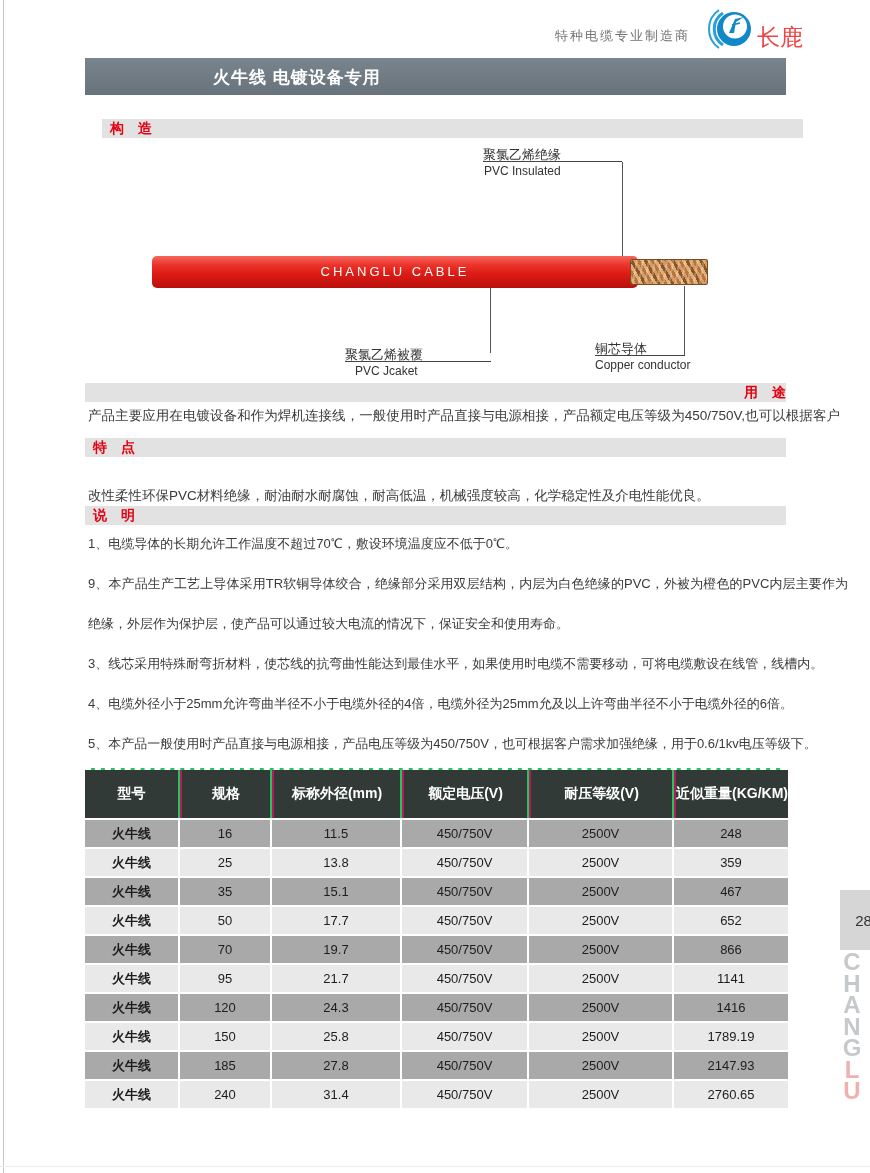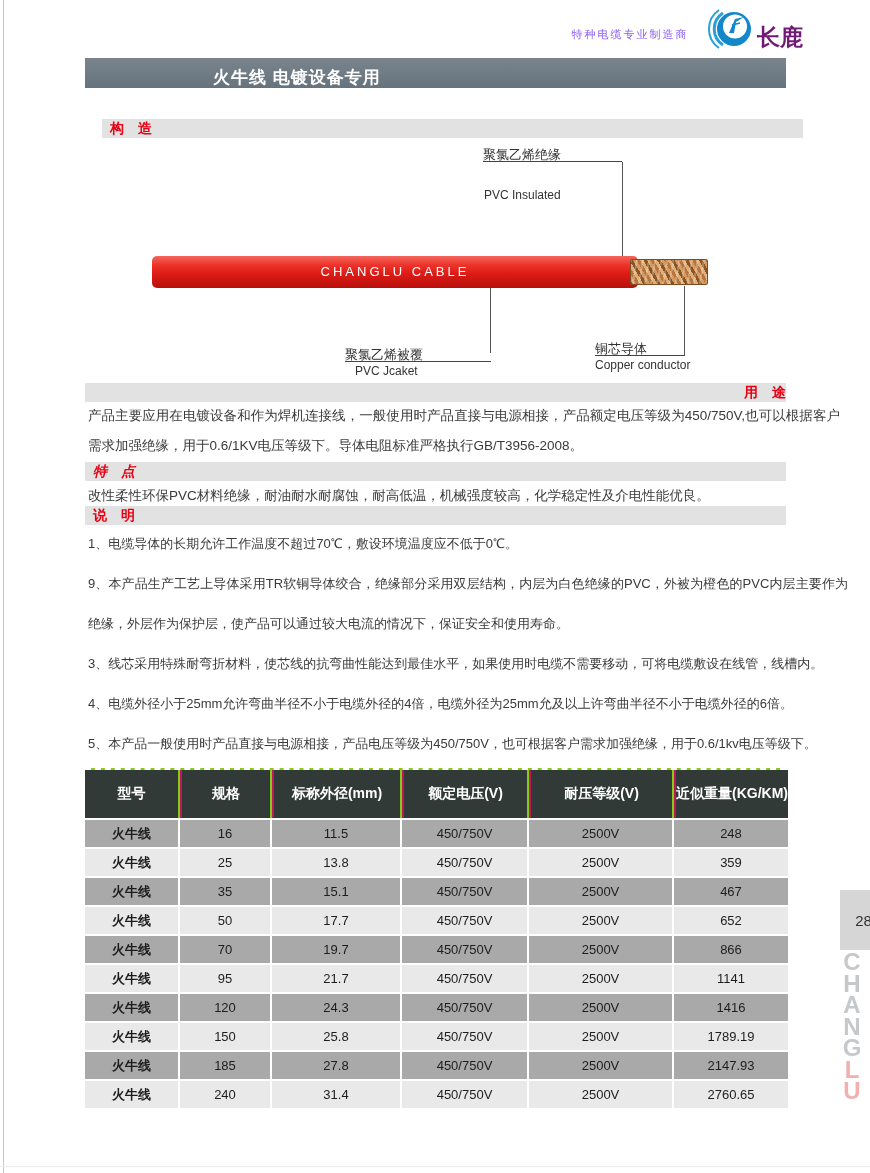--- a/index.html
+++ b/index.html
@@ -6,36 +6,36 @@
   body{
     width:870px;height:1173px;position:relative;background:#ffffff;
     font-family:"Liberation Sans", sans-serif;color:#333;overflow:hidden;
   }
   .abs{position:absolute;}
   
   .left-edge{left:3px;top:0;width:1px;height:1173px;background:#c9c9c9;}
   .bottom-edge{left:0;top:1166px;width:870px;height:1px;background:#ececec;}
 
   
-  .tagline{left:555px;top:27px;width:150px;text-align:center;font-size:11px;color:#8b5cf6;letter-spacing:2px;}
+  .tagline{left:555px;top:27px;width:150px;text-align:left;font-size:13px;color:#737373;letter-spacing:2px;}
   .logo{left:706px;top:5px;width:48px;height:48px;}
-  .brand{left:757px;top:22px;font-size:23px;font-weight:bold;color:#701a75;}
-
-  
-  .title-bar{left:85px;top:58px;width:701px;height:30px;
+  .brand{left:757px;top:22px;font-size:23px;font-weight:normal;color:#ef4444;}
+
+  
+  .title-bar{left:85px;top:58px;width:701px;height:37px;
     background:linear-gradient(180deg,#79848d 0%,#67737c 100%);}
   .title-bar span{display:block;padding-left:128px;line-height:39px;color:#fff;
     font-size:17px;font-weight:bold;letter-spacing:1px;}
 
   
   .sec-bar{left:85px;width:701px;height:19px;background:#e2e2e2;}
   .sec-bar span{display:block;padding-left:8px;line-height:19px;font-size:14px;
     font-weight:bold;color:#e60012;word-spacing:10px;}
   .bar-structure{top:119px;margin-left:17px;} .bar-usage{top:383px;text-align:right;}
-  .bar-features{top:462px;font-style:italic;} .bar-notes{top:506px;}
+  .bar-features{top:438px;} .bar-notes{top:506px;}
 
   
   .usage-text{left:88px;top:401px;width:752px;font-size:13.5px;line-height:30px;color:#3a3a3a;text-align:justify;}
   .features-text{left:88px;top:486px;width:752px;font-size:13.5px;line-height:20px;color:#3a3a3a;}
   .notes-list{left:88px;top:524px;width:760px;}
   .note-item{font-size:13px;line-height:40px;color:#3a3a3a;text-align:justify;}
 
   
   .lbl-cn{font-size:13px;color:#333;}
   .lbl-en{font-size:12px;color:#333;}
@@ -47,21 +47,21 @@
   .cable span{line-height:32px;color:#fff;font-size:13px;letter-spacing:3px;}
   .copper{left:630px;top:259px;width:78px;height:26px;border-radius:2px;
     background:
       repeating-linear-gradient(100deg,rgba(255,255,255,0.25) 0 2px,rgba(0,0,0,0) 2px 6px),
       repeating-linear-gradient(60deg,#8a5526 0 3px,#d79a60 3px 6px,#b5753d 6px 9px,#e2ad74 9px 12px);
     box-shadow:inset 0 0 0 1px #7c4c22;}
 
   
   .spec-table{left:85px;top:768px;width:701px;}
   .spec-header{display:grid;grid-template-columns:93px 90px 128px 125px 143px 114px;gap:2px;
-    border-top:2px dashed #fff;background:#84cc16;}
+    border-top:2px dashed #fff;background:#22c55e;}
   .spec-header .th{background:#313a37;color:#fff;font-size:14px;font-weight:bold;
     height:48px;display:flex;align-items:center;justify-content:center;
     border-left:2px solid #be185d;}
   .spec-header .th:first-child{border-left:none;}
   .tr{display:grid;grid-template-columns:93px 90px 128px 125px 143px 114px;gap:2px;margin-top:2px;}
   .td{height:27px;display:flex;align-items:center;justify-content:center;
     font-size:13px;color:#1d1d1d;}
   .tr.gray .td{background:#a9a9a9;}
   .tr.light .td{background:#e9e9e9;}
   .tr .td:first-child{font-weight:bold;}
@@ -96,21 +96,21 @@
 <div class="abs title-bar">
   <span>火牛线 电镀设备专用</span>
 </div>
 
 <div class="abs sec-bar bar-structure">
   <span>构 造</span>
 </div>
 
 <div class="abs lbl-cn" style="left:483px;top:146px;">聚氯乙烯绝缘</div>
 <div class="abs u-line" style="left:483px;top:161px;width:139px;"></div>
-<div class="abs lbl-en" style="left:484px;top:164px;margin-top:24px;">PVC Insulated</div>
+<div class="abs lbl-en" style="left:484px;top:164px;">PVC Insulated</div>
 <div class="abs leader" style="left:622px;top:162px;width:1px;height:94px;"></div>
 
 <div class="abs cable">
   <span>CHANGLU CABLE</span>
 </div>
 <div class="abs copper"></div>
 
 <div class="abs leader" style="left:490px;top:288px;width:1px;height:65px;"></div>
 <div class="abs lbl-cn" style="left:345px;top:346px;">聚氯乙烯被覆</div>
 <div class="abs u-line" style="left:345px;top:361px;width:146px;"></div>

